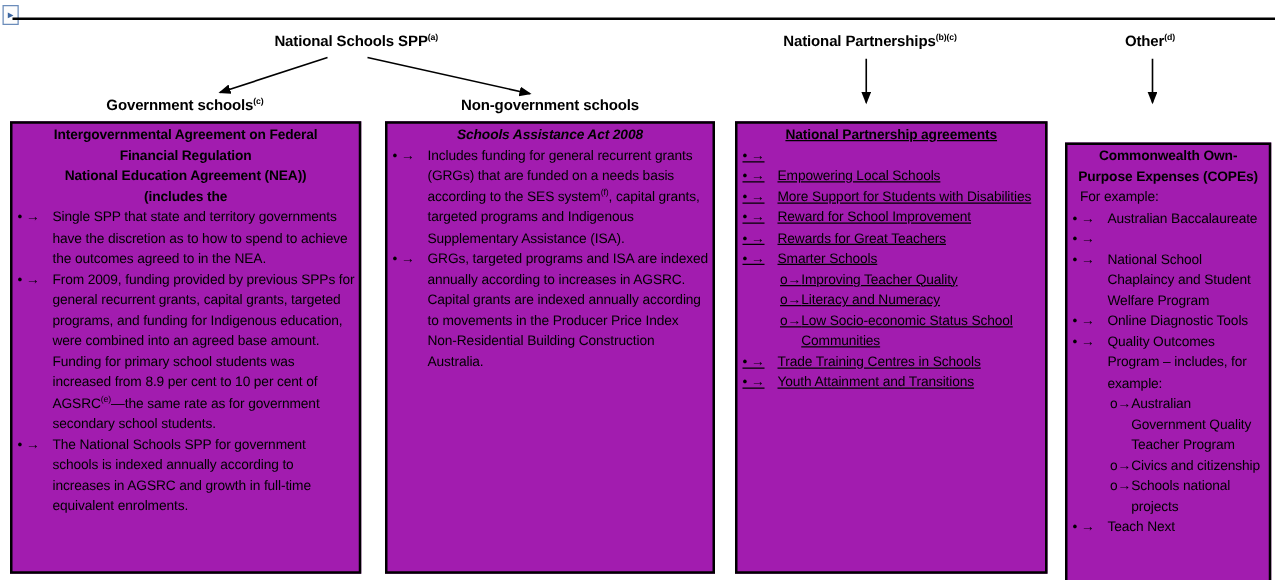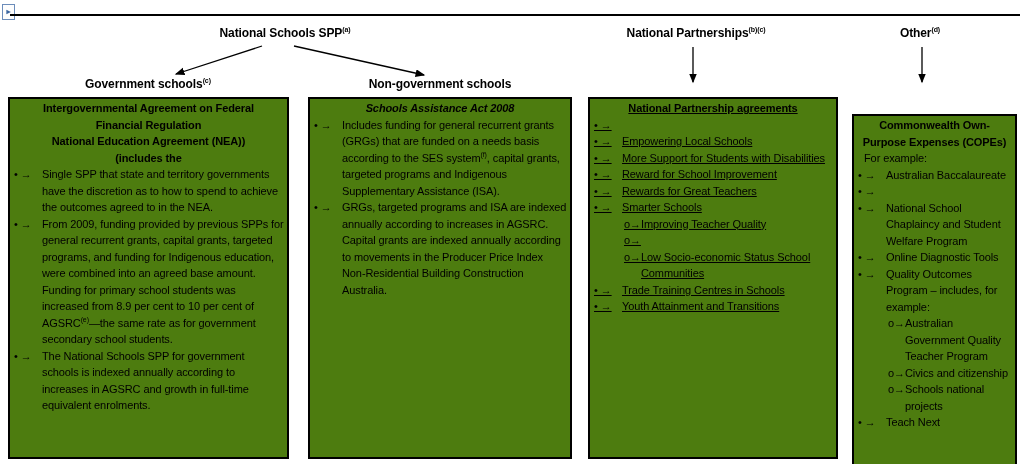--- a/index.html
+++ b/index.html
@@ -12,21 +12,21 @@
     line-height:13px;text-align:center;font-weight:bold;}
 
   .top-rule{position:absolute;left:10px;top:14px;width:1010px;height:2px;background:#000;}
 
   .heading{position:absolute;font-weight:bold;font-size:12px;text-align:center;
     white-space:nowrap;letter-spacing:-0.1px;}
   .heading sup, sup{font-size:7px;line-height:0;}
 
   svg.arrows{position:absolute;left:0;top:0;pointer-events:none;}
 
-  .box{position:absolute;border:2px solid #000;background:#4d7c0f;box-sizing:border-box;
+  .box{position:absolute;border:2px solid #000;background:#a21caf;box-sizing:border-box;
     font-size:11px;line-height:16.5px;letter-spacing:-0.1px;overflow:hidden;}
   .box-title{text-align:center;font-weight:bold;padding:1px 2px 0 2px;}
   .box.italic-title .box-title-line{font-style:italic;}
   .pre-text{padding-left:10px;}
   .bullet{display:flex;padding-left:4px;padding-right:3px;}
   .bullet .mk{flex:0 0 28px;white-space:pre;}
   .bullet.sub{padding-left:34px;}
   .bullet.sub .mk{flex:0 0 17px;}
   .bullet .tx{flex:1;}
 </style>
@@ -134,20 +134,21 @@
         <div class="bullet">
           <span class="mk">• →</span>
           <span class="tx">Smarter Schools</span>
         </div>
         <div class="bullet sub">
           <span class="mk">o→</span>
           <span class="tx">Improving Teacher Quality</span>
         </div>
         <div class="bullet sub">
           <span class="mk">o→</span>
+          <span class="tx">Literacy and Numeracy</span>
         </div>
         <div class="bullet sub">
           <span class="mk">o→</span>
           <span class="tx">Low Socio-economic Status School Communities</span>
         </div>
         <div class="bullet">
           <span class="mk">• →</span>
           <span class="tx">Trade Training Centres in Schools</span>
         </div>
         <div class="bullet">

